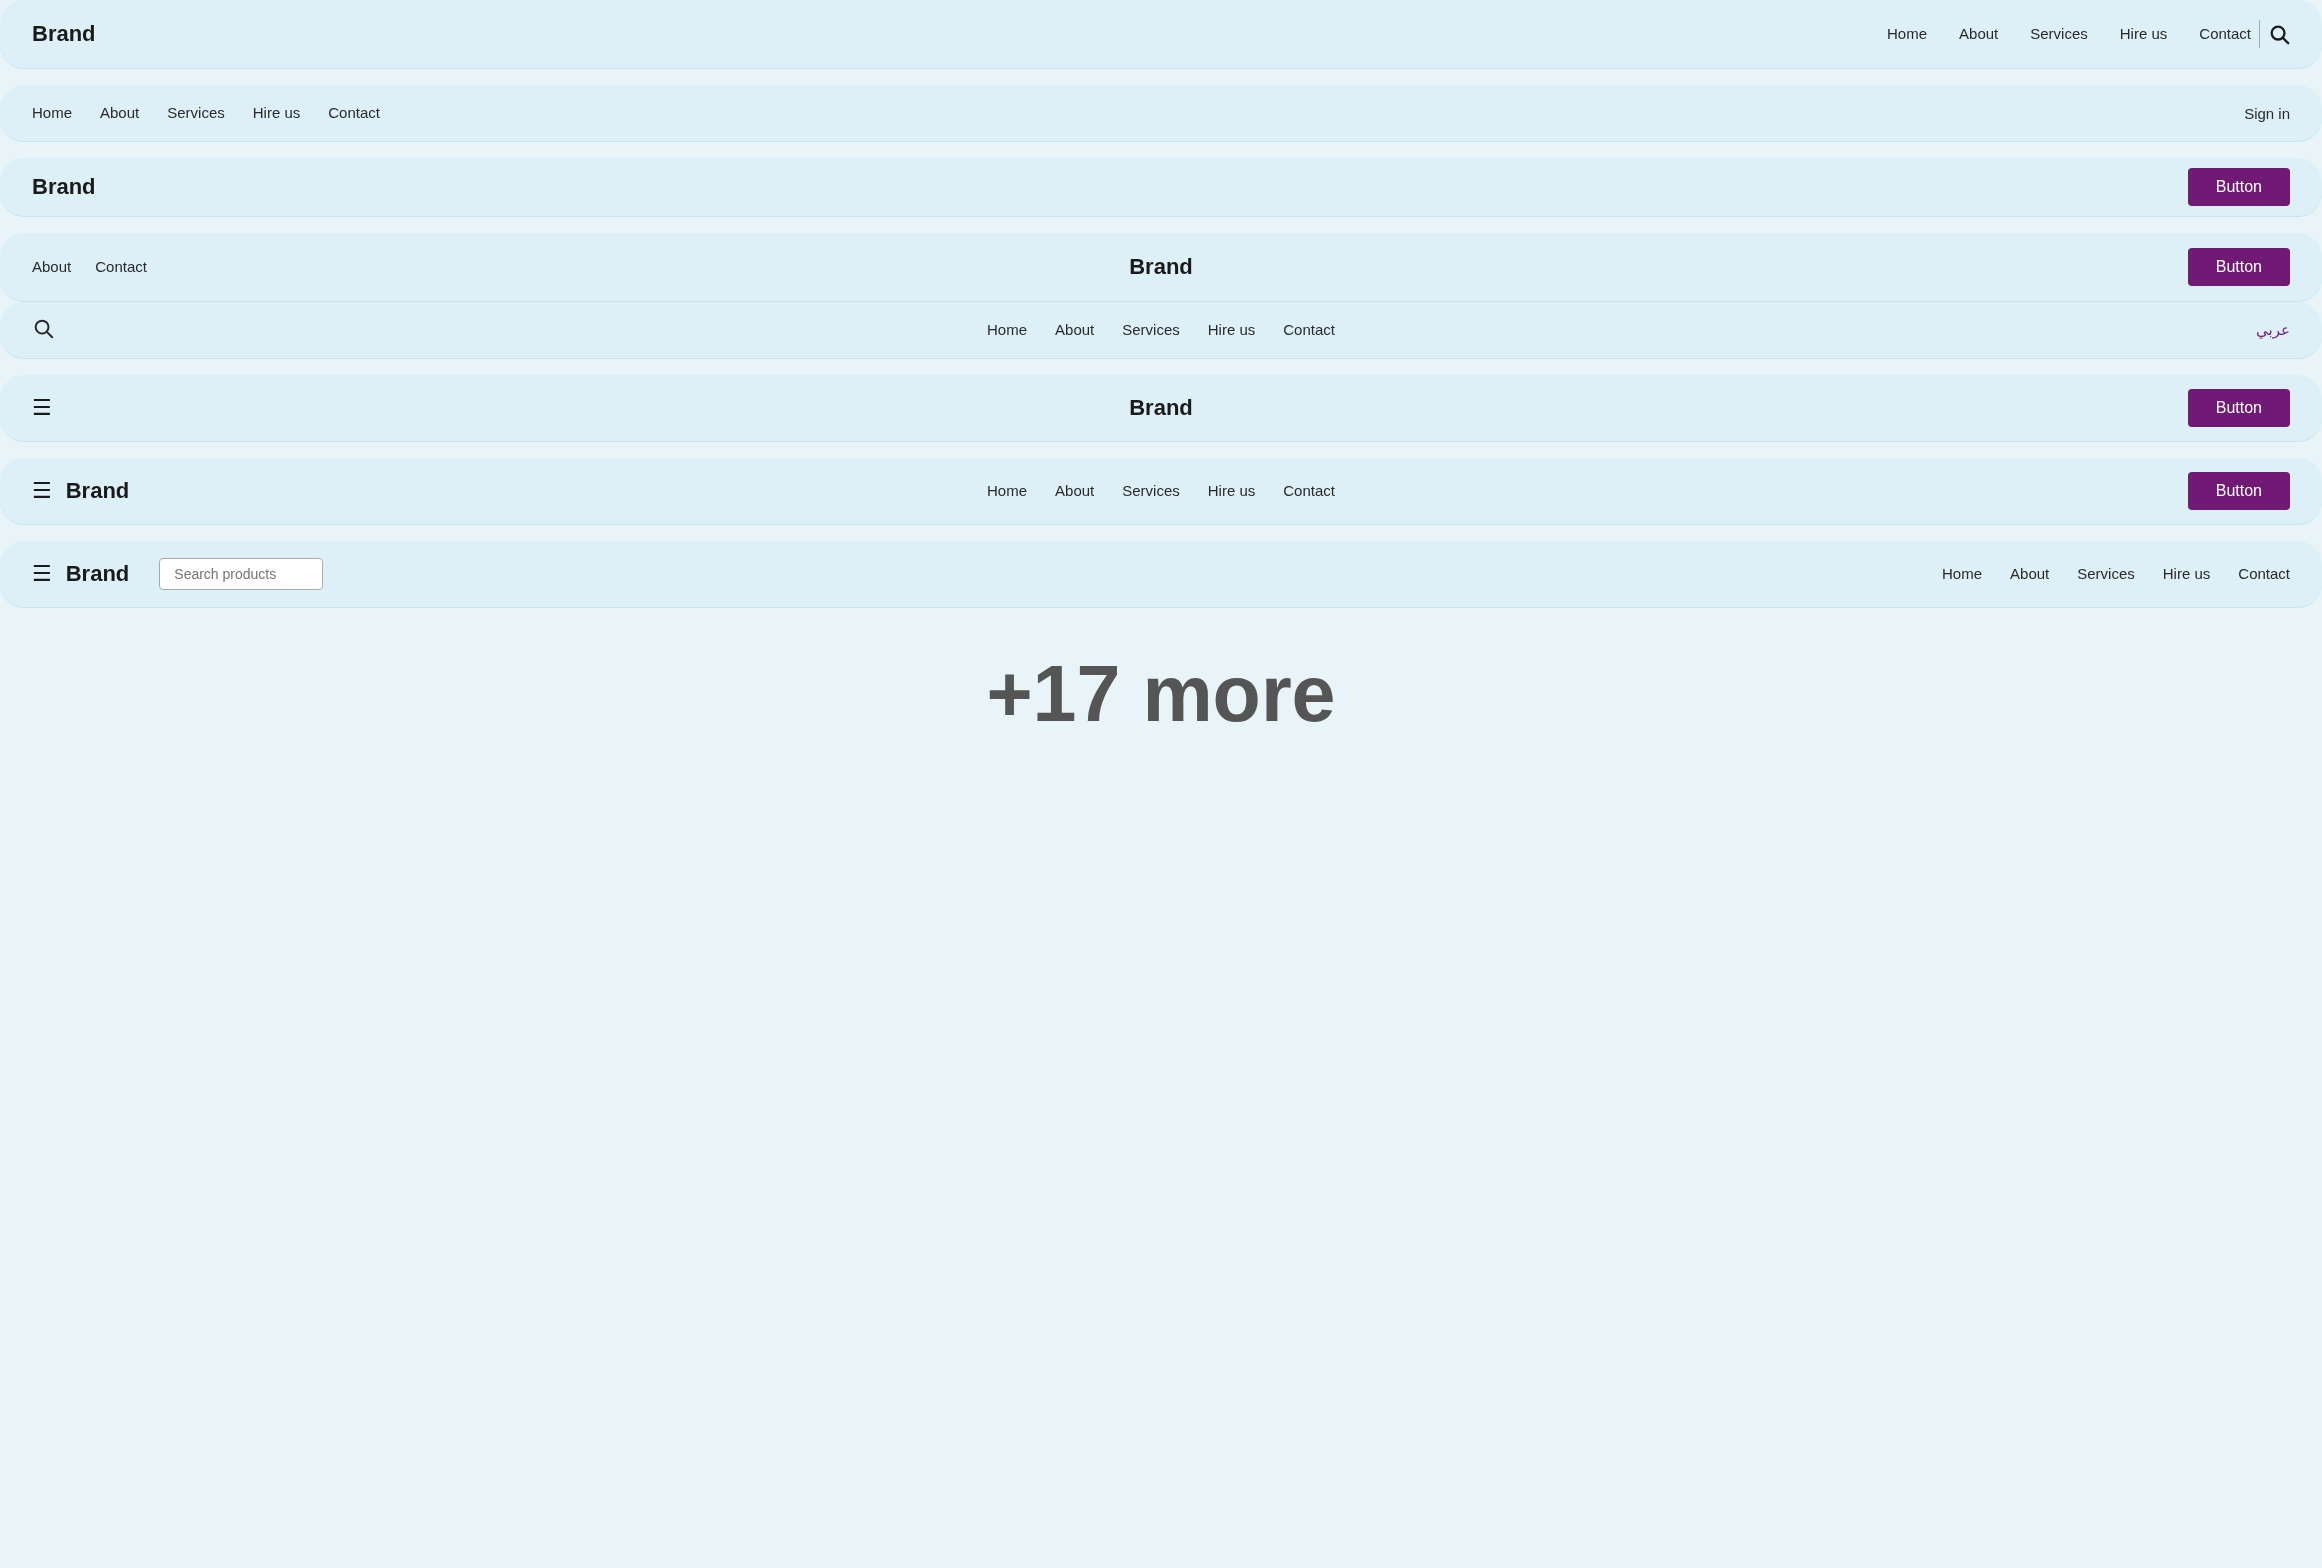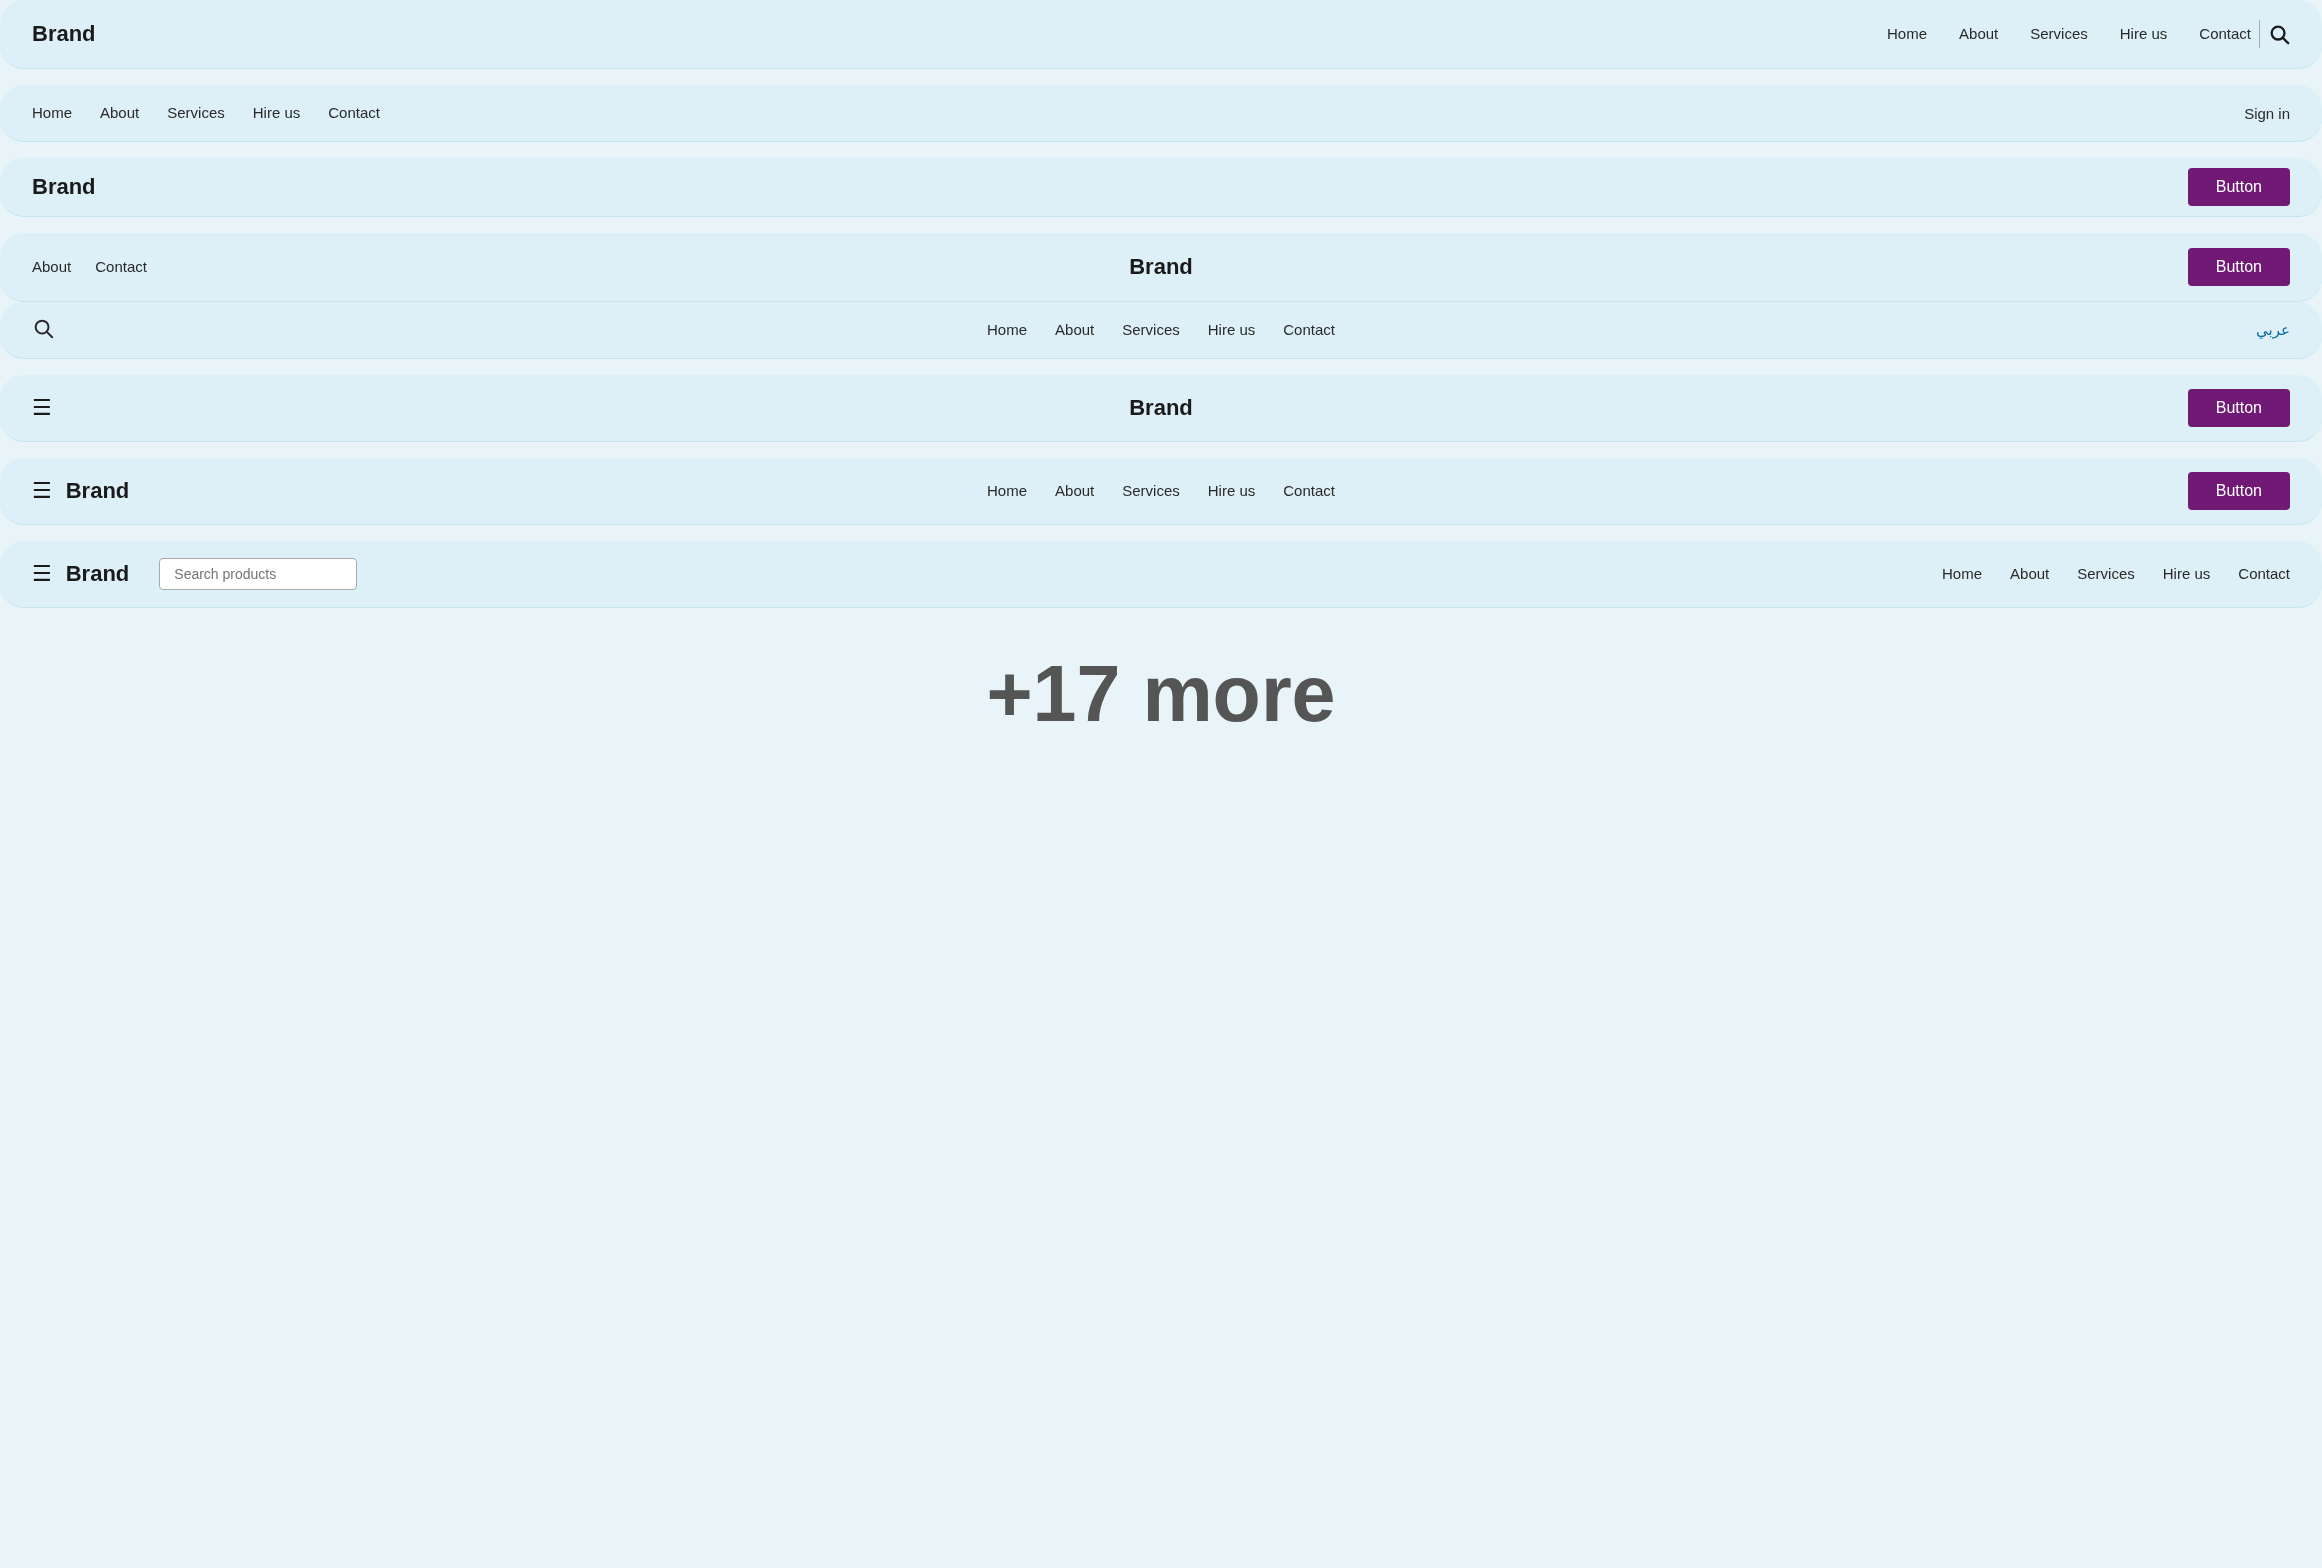--- a/index.html
+++ b/index.html
@@ -180,21 +180,21 @@
 
     .row5 .center-nav a {
       text-decoration: none;
       color: #2a2a2a;
       font-size: 15px;
     }
 
     .row5 .arabic {
       margin-left: auto;
       font-size: 15px;
-      color: #0369a1;
+      color: #701a75;
     }
 
     
     .row6 {
       display: flex;
       align-items: center;
       padding: 0 32px;
       height: 67px;
       background: #ddf0f8;
       border-bottom: 1px solid #c5e4f0;
@@ -275,21 +275,21 @@
       color: #1a1a1a;
     }
 
     .search-input {
       border: 1px solid #aaa;
       border-radius: 4px;
       padding: 7px 14px;
       font-size: 14px;
       color: #999;
       background: white;
-      width: 198px;
+      width: 164px;
       margin-left: 16px;
     }
 
     .row8 .right-nav {
       display: flex;
       gap: 28px;
       list-style: none;
       margin-left: auto;
     }
 

